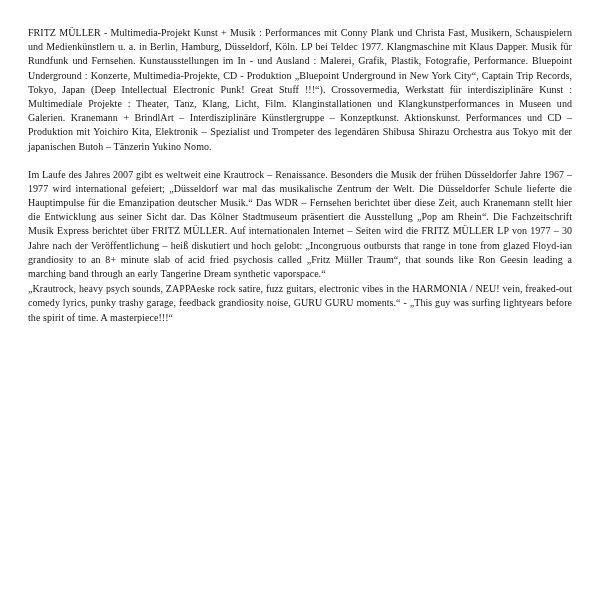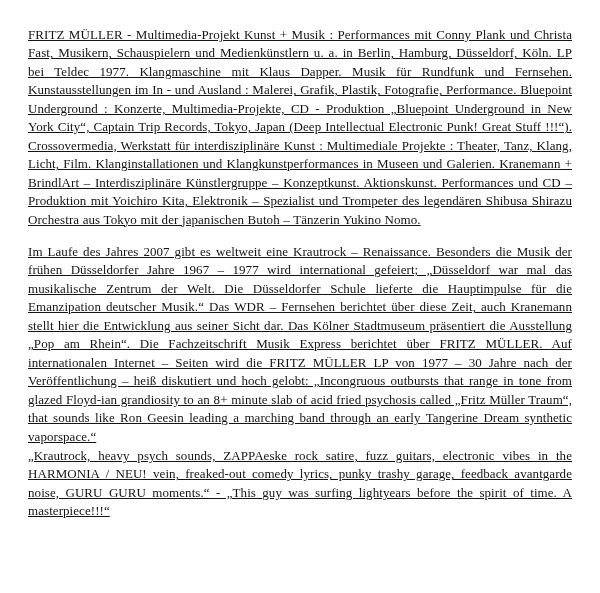--- a/index.html
+++ b/index.html
@@ -15,39 +15,38 @@
     color: #141414;
   }
   .page {
     box-sizing: border-box;
     width: 600px;
     height: 593px;
     padding: 26px 28px 0 28px;
     background: #ffffff;
   }
   .para {
-    font-size: 13px;
+    font-size: 10px;
     line-height: 1.42;
     text-align: justify;
     text-justify: inter-word;
     margin: 0 0 14px 0;
     letter-spacing: 0.005em;
     word-spacing: 0.02em;
-    text-decoration: underline;
   }
   .para:last-child {
     margin-bottom: 0;
   }
   .para-gap-large {
     margin-bottom: 1px;
   }
   .lead {
     font-weight: normal;
   }
 </style>
 </head>
 <body>
 
 <div class="page">
   <p class="para lead">FRITZ MÜLLER - Multimedia-Projekt Kunst + Musik : Performances mit Conny Plank und Christa Fast, Musikern, Schauspielern und Medienkünstlern u. a. in Berlin, Hamburg, Düsseldorf, Köln. LP bei Teldec 1977. Klangmaschine mit Klaus Dapper. Musik für Rundfunk und Fernsehen. Kunstausstellungen im In - und Ausland : Malerei, Grafik, Plastik, Fotografie, Performance. Bluepoint Underground : Konzerte, Multimedia-Projekte, CD - Produktion „Bluepoint Underground in New York City“, Captain Trip Records, Tokyo, Japan (Deep Intellectual Electronic Punk! Great Stuff !!!“). Crossovermedia, Werkstatt für interdisziplinäre Kunst : Multimediale Projekte : Theater, Tanz, Klang, Licht, Film. Klanginstallationen und Klangkunstperformances in Museen und Galerien. Kranemann + BrindlArt – Interdisziplinäre Künstlergruppe – Konzeptkunst. Aktionskunst. Performances und CD – Produktion mit Yoichiro Kita, Elektronik – Spezialist und Trompeter des legendären Shibusa Shirazu Orchestra aus Tokyo mit der japanischen Butoh – Tänzerin Yukino Nomo.</p>
   <p class="para para-gap-large">Im Laufe des Jahres 2007 gibt es weltweit eine Krautrock – Renaissance. Besonders die Musik der frühen Düsseldorfer Jahre 1967 – 1977 wird international gefeiert; „Düsseldorf war mal das musikalische Zentrum der Welt. Die Düsseldorfer Schule lieferte die Hauptimpulse für die Emanzipation deutscher Musik.“ Das WDR – Fernsehen berichtet über diese Zeit, auch Kranemann stellt hier die Entwicklung aus seiner Sicht dar. Das Kölner Stadtmuseum präsentiert die Ausstellung „Pop am Rhein“. Die Fachzeitschrift Musik Express berichtet über FRITZ MÜLLER. Auf internationalen Internet – Seiten wird  die FRITZ MÜLLER LP von 1977 – 30 Jahre nach der Veröffentlichung – heiß diskutiert und hoch gelobt: „Incongruous outbursts that range in tone from glazed Floyd-ian grandiosity to an 8+ minute slab of acid fried psychosis called „Fritz Müller Traum“, that sounds like Ron Geesin leading a marching band through an early Tangerine Dream synthetic vaporspace.“</p>
-  <p class="para">„Krautrock, heavy psych sounds, ZAPPAeske rock satire, fuzz guitars, electronic vibes in the HARMONIA / NEU! vein, freaked-out comedy lyrics, punky trashy garage, feedback avantgarde noise, GURU GURU moments.“ - „This guy was surfing lightyears before the spirit of time. A masterpiece!!!“</p>
+  <p class="para">„Krautrock, heavy psych sounds, ZAPPAeske rock satire, fuzz guitars, electronic vibes in the HARMONIA / NEU! vein, freaked-out comedy lyrics, punky trashy garage, feedback grandiosity noise, GURU GURU moments.“ - „This guy was surfing lightyears before the spirit of time. A masterpiece!!!“</p>
 </div>
 
 </body></html>

